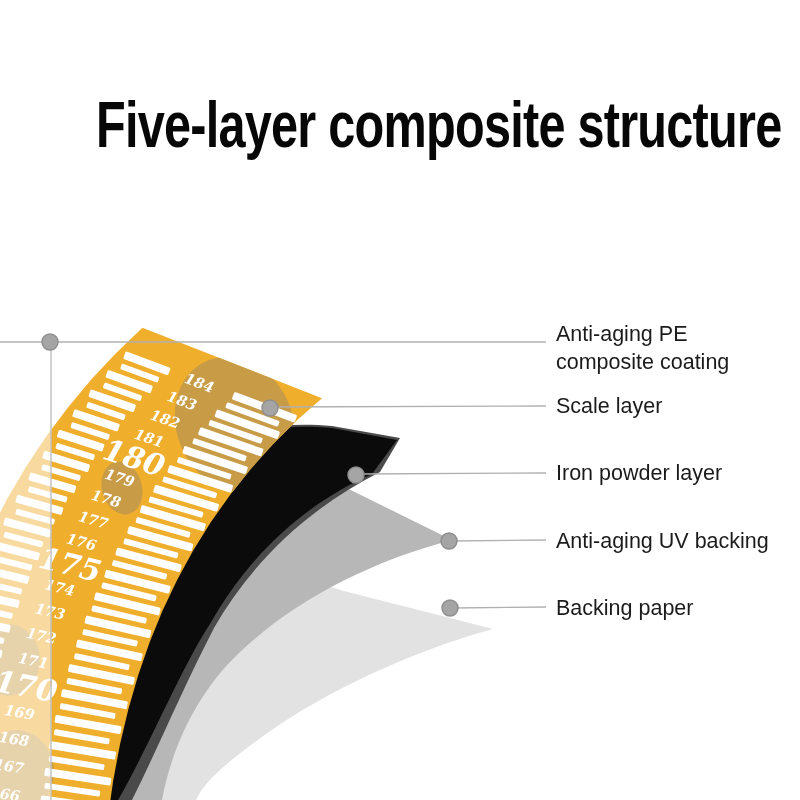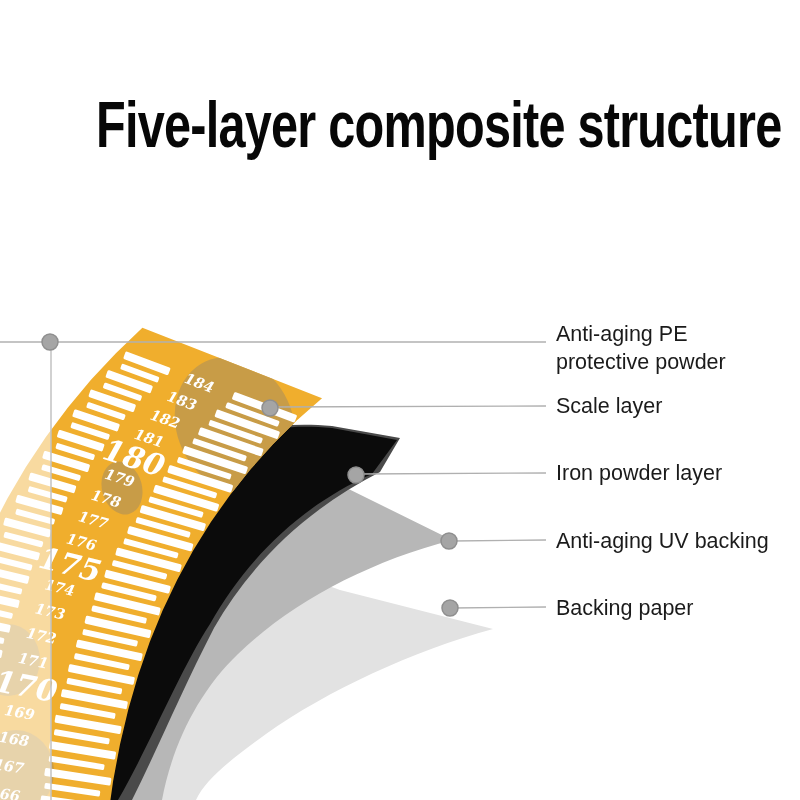--- a/index.html
+++ b/index.html
@@ -244,19 +244,19 @@
       <circle cx="50" cy="342" r="8"></circle>
       <circle cx="270" cy="408" r="8"></circle>
       <circle cx="356" cy="475" r="8"></circle>
       <circle cx="449" cy="541" r="8"></circle>
       <circle cx="450" cy="608" r="8"></circle>
     </g>
   </svg>
 
   <div class="callout-label lbl-pe">
     <div>Anti-aging PE</div>
-    <div>protective powder</div>
+    <div>composite coating</div>
   </div>
   <div class="callout-label lbl-iron">Iron powder layer</div>
   <div class="callout-label lbl-scale">Scale layer</div>
   <div class="callout-label lbl-uv">Anti-aging UV backing</div>
   <div class="callout-label lbl-paper">Backing paper</div>
 </div>
 
 </body></html>

